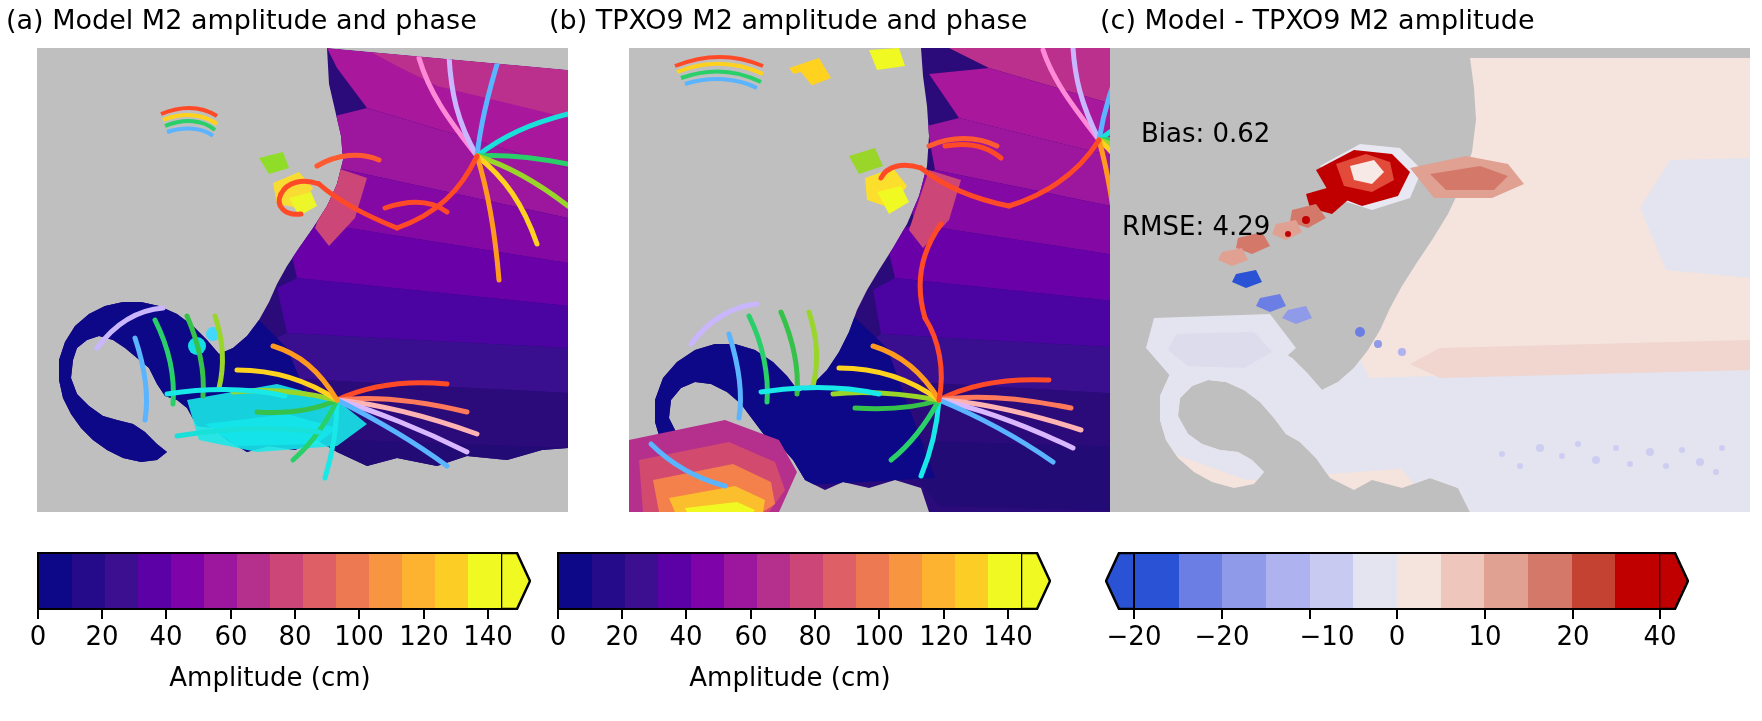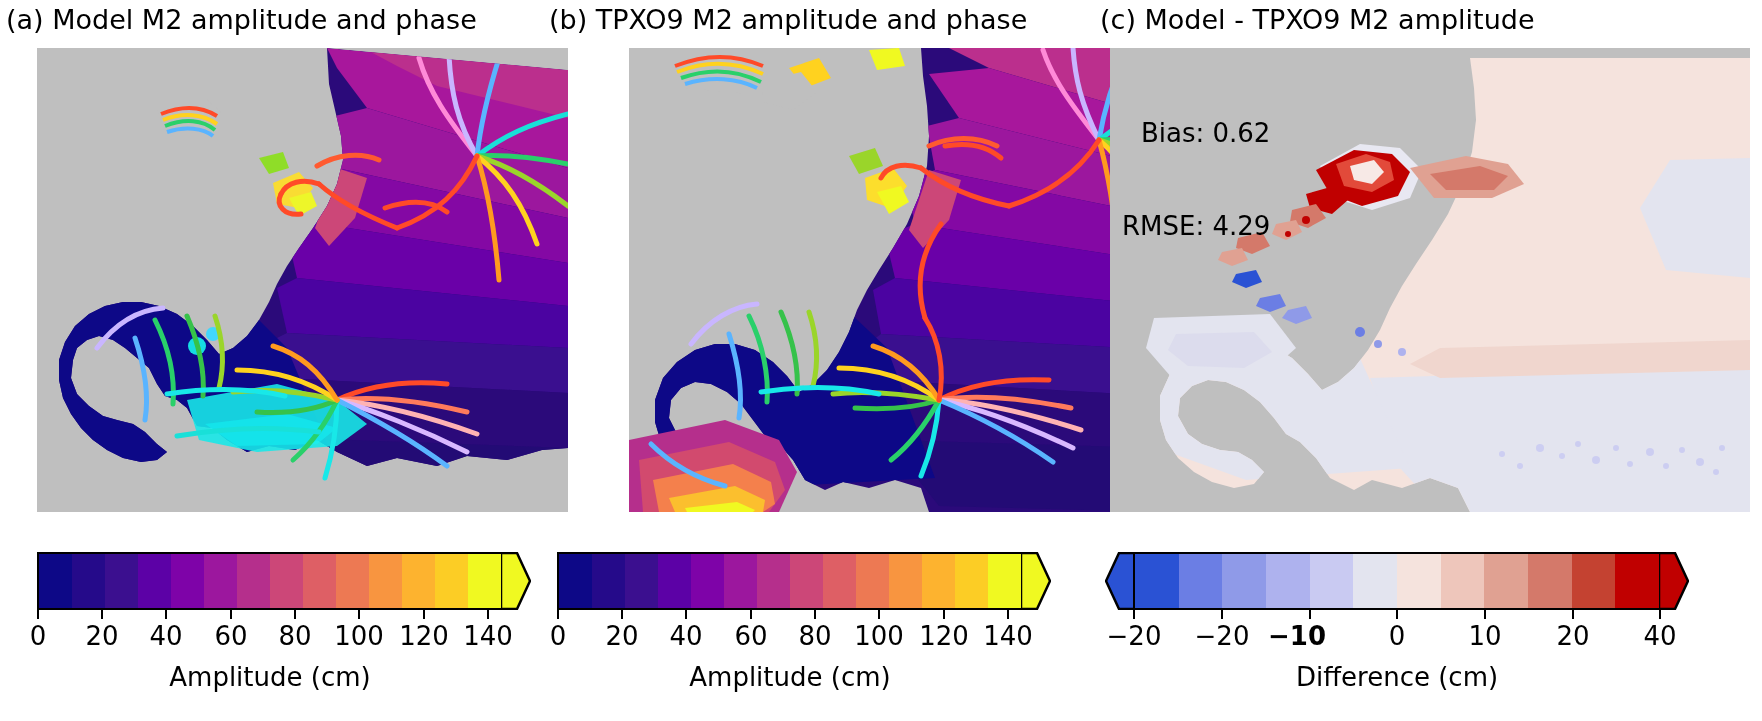--- a/index.html
+++ b/index.html
@@ -463,23 +463,22 @@
         <div class="tick" style="left:0px;"></div>
         <div class="tick" style="left:88px;"></div>
         <div class="tick" style="left:176px;"></div>
         <div class="tick" style="left:263px;"></div>
         <div class="tick" style="left:351px;"></div>
         <div class="tick" style="left:439px;"></div>
         <div class="tick" style="left:526px;"></div>
 
         <div class="ticklabel" style="left:1px;">−20</div>
         <div class="ticklabel" style="left:89px;">−20</div>
-        <div class="ticklabel" style="left:164px;font-weight:bold;">−10</div>
+        <div class="ticklabel" style="left:194px;">−10</div>
         <div class="ticklabel" style="left:264px;">0</div>
         <div class="ticklabel" style="left:352px;">10</div>
         <div class="ticklabel" style="left:440px;">20</div>
         <div class="ticklabel" style="left:527px;">40</div>
       </div>
-      <div class="cbar-label" style="left:28px;top:110px;width:528px;">Difference (cm)</div>
     </div>
   </div>
 
 </div>
 
 </body></html>

